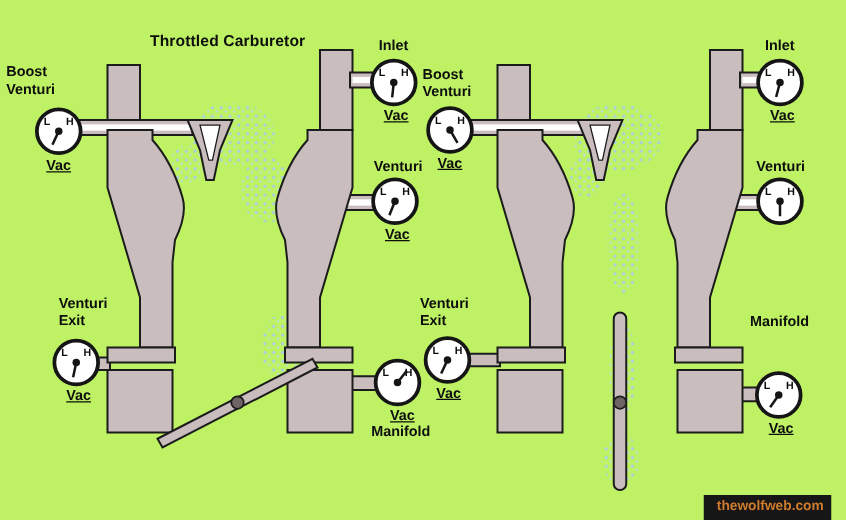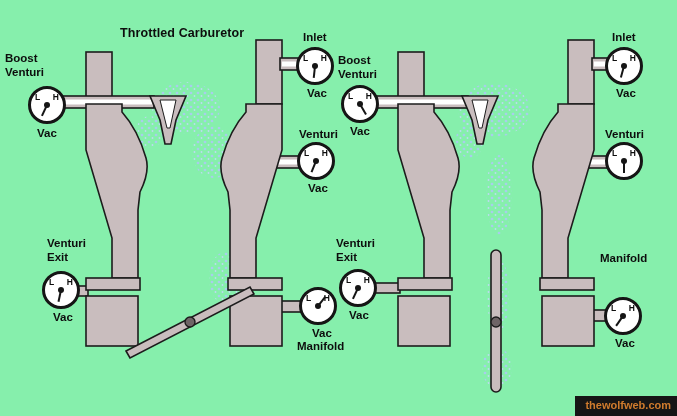--- a/index.html
+++ b/index.html
@@ -1,54 +1,54 @@
 <!DOCTYPE html>
 <html><head>
 <meta charset="utf-8">
 <style>
   html,body { margin:0; padding:0; background:#fff; }
   .canvas {
-    position:relative; width:677px; height:416px; background:#86efac;
+    position:relative; width:677px; height:416px; background:#bef264;
     overflow:hidden; font-family:"Liberation Sans", sans-serif; color:#0d0d0d;
   }
   svg.diagram { position:absolute; left:0; top:0; }
   .wall { fill:#c9bdbe; stroke:#1c1c1c; stroke-width:1.6; }
   .tubein { fill:#ffffff; stroke:none; }
   .spray { fill:url(#spray); stroke:none; }
   .nozzle-in { fill:#ffffff; stroke:#1c1c1c; stroke-width:1; }
   .shaft { fill:#6e6466; stroke:#1c1c1c; stroke-width:1.4; }
 
   .title {
     position:absolute; font-weight:bold; font-size:12.5px; line-height:1.2;
     white-space:pre-line; letter-spacing:0.1px;
   }
   .lbl {
     position:absolute; font-weight:bold; font-size:11.5px; line-height:1.18;
     white-space:pre-line;
   }
-  .vac { position:absolute; font-weight:bold; font-size:11.5px; }
+  .vac { position:absolute; font-weight:bold; font-size:11.5px;text-decoration:underline; }
 
   .gauge {
     position:absolute; width:38px; height:38px; box-sizing:border-box;
     border:3px solid #151515; border-radius:50%; background:#fff;
   }
   .gl, .gh { position:absolute; top:3px; font-weight:bold; font-size:8.5px; }
   .gl { left:4px; }
   .gh { right:4px; }
   .needle {
     position:absolute; left:15px; top:15px; width:2px; height:13px;
     background:#151515; transform-origin:1px 1px;
   }
   .pivot {
     position:absolute; left:13px; top:13px; width:6px; height:6px;
     border-radius:50%; background:#151515;
   }
 
   .watermark {
-    position:absolute; right:0; bottom:0; background:#161616;
+    position:absolute; right:12px; bottom:0; background:#161616;
     color:#cf7b2d; font-weight:bold; font-size:11px;
     padding:3px 6px 5px 10px;
   }
 </style>
 </head>
 <body>
 
 <div class="canvas">
 
   <svg class="diagram" width="677" height="416" viewBox="0 0 677 416">

